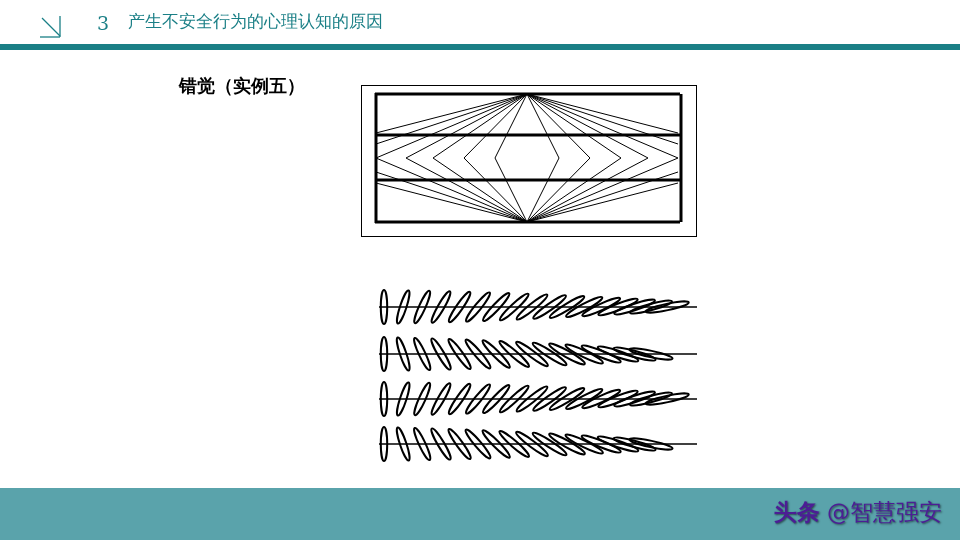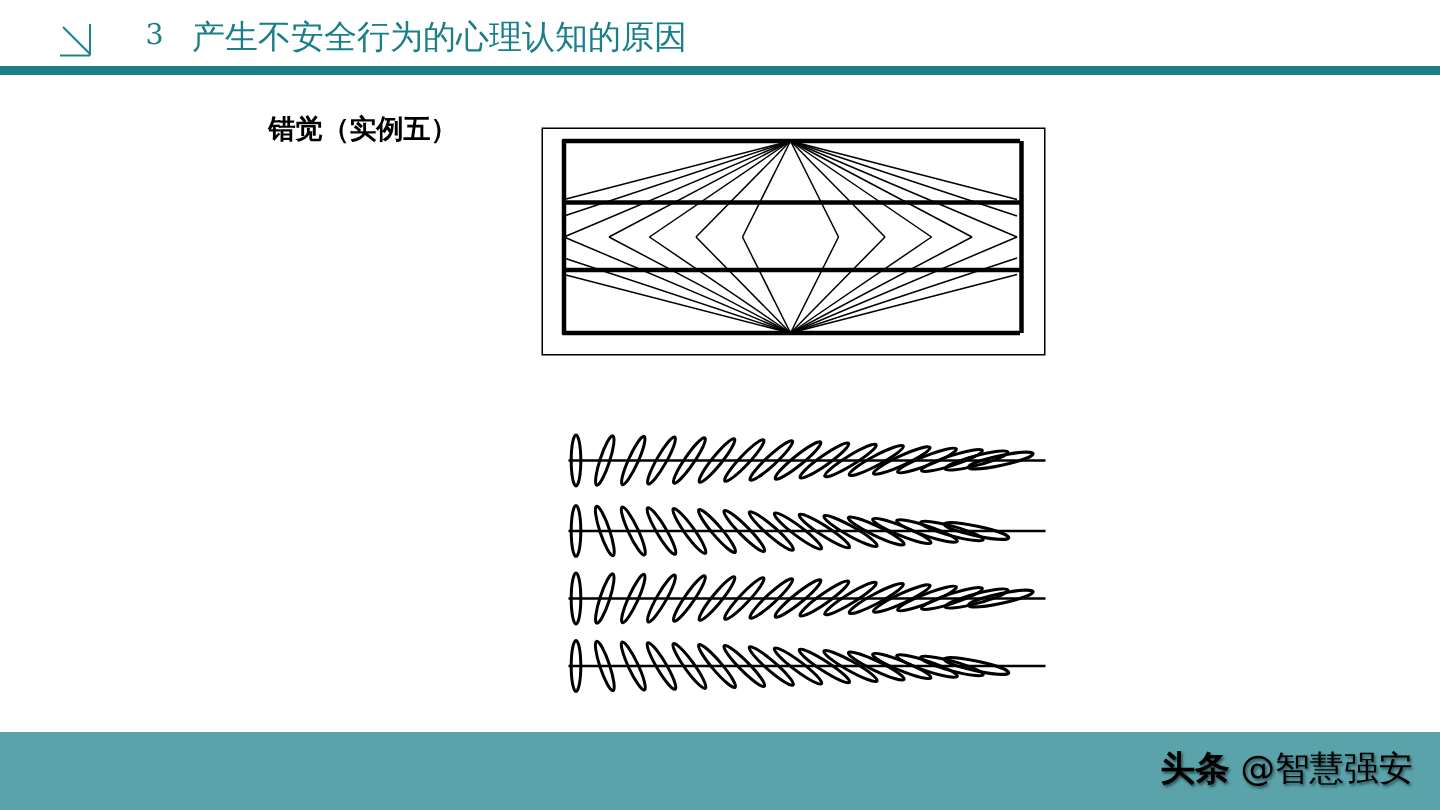--- a/index.html
+++ b/index.html
@@ -9,36 +9,36 @@
       font-family: "DejaVu Sans", "Liberation Sans", sans-serif;
     }
     .header-icon { position: absolute; left: 38px; top: 14px; width: 26px; height: 26px; }
     .section-num {
       position: absolute; left: 97px; top: 12px;
       font-family: "DejaVu Serif", "Liberation Serif", serif;
       font-size: 19px; color: #1a7f86;
     }
     .page-title {
       position: absolute; left: 128px; top: 10px;
-      font-size: 22px; color: #1a7f86; letter-spacing: 0px;
+      font-size: 17px; color: #1a7f86; letter-spacing: 0px;
     }
     .header-bar { position: absolute; left: 0; top: 44px; width: 960px; height: 6px; background: #1a7f86; }
     .subtitle {
       position: absolute; left: 179px; top: 74px;
       font-size: 18px; font-weight: bold; color: #000000;
     }
     .fig1 { position: absolute; left: 0; top: 0; }
     .fig2 { position: absolute; left: 0; top: 0; }
     .footer {
       position: absolute; left: 0; top: 488px; width: 960px; height: 52px;
       background: #5aa3ab;
     }
     .watermark {
       position: absolute; right: 18px; top: 9px;
-      font-size: 23px; color: #000000; font-weight: normal;
+      font-size: 23px; color: #4c1d95; font-weight: normal;
       text-shadow: 1px 1px 2px rgba(0,0,0,0.55);
     }
     .watermark .brand { font-weight: bold; }
   </style>
 </head>
 <body>
 
 <svg class="header-icon" viewBox="0 0 26 26">
   <line x1="4" y1="4" x2="22" y2="22" stroke="#1a7f86" stroke-width="1.3"></line>
   <line x1="22" y1="2" x2="22" y2="23" stroke="#1a7f86" stroke-width="1.3"></line>

